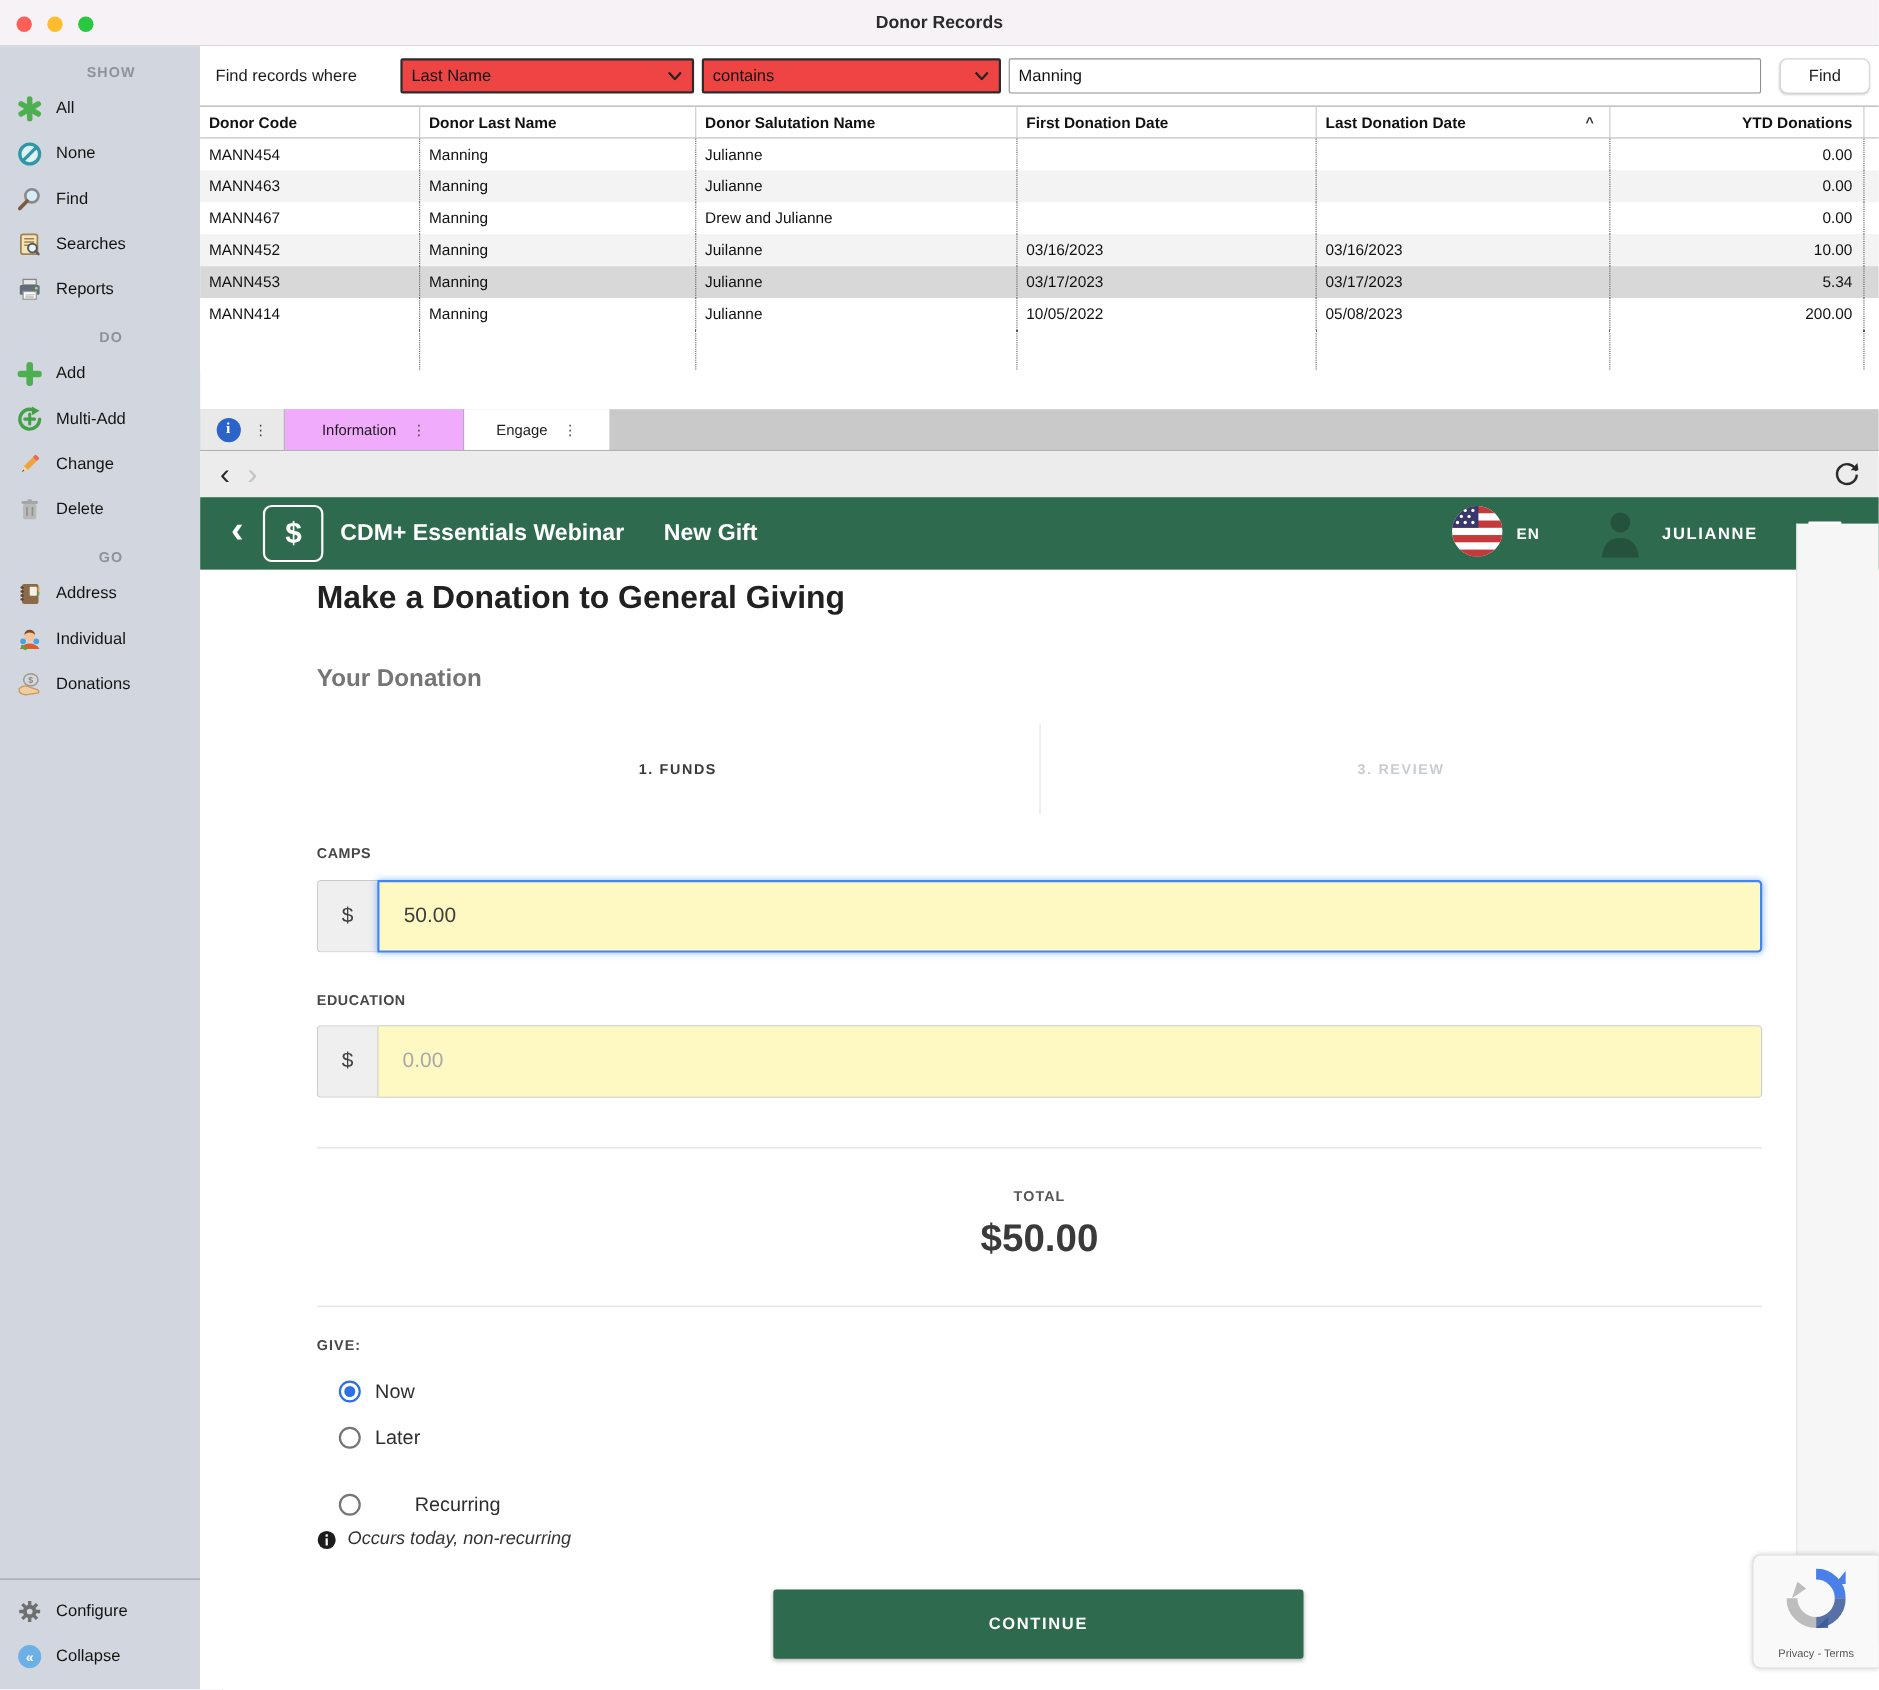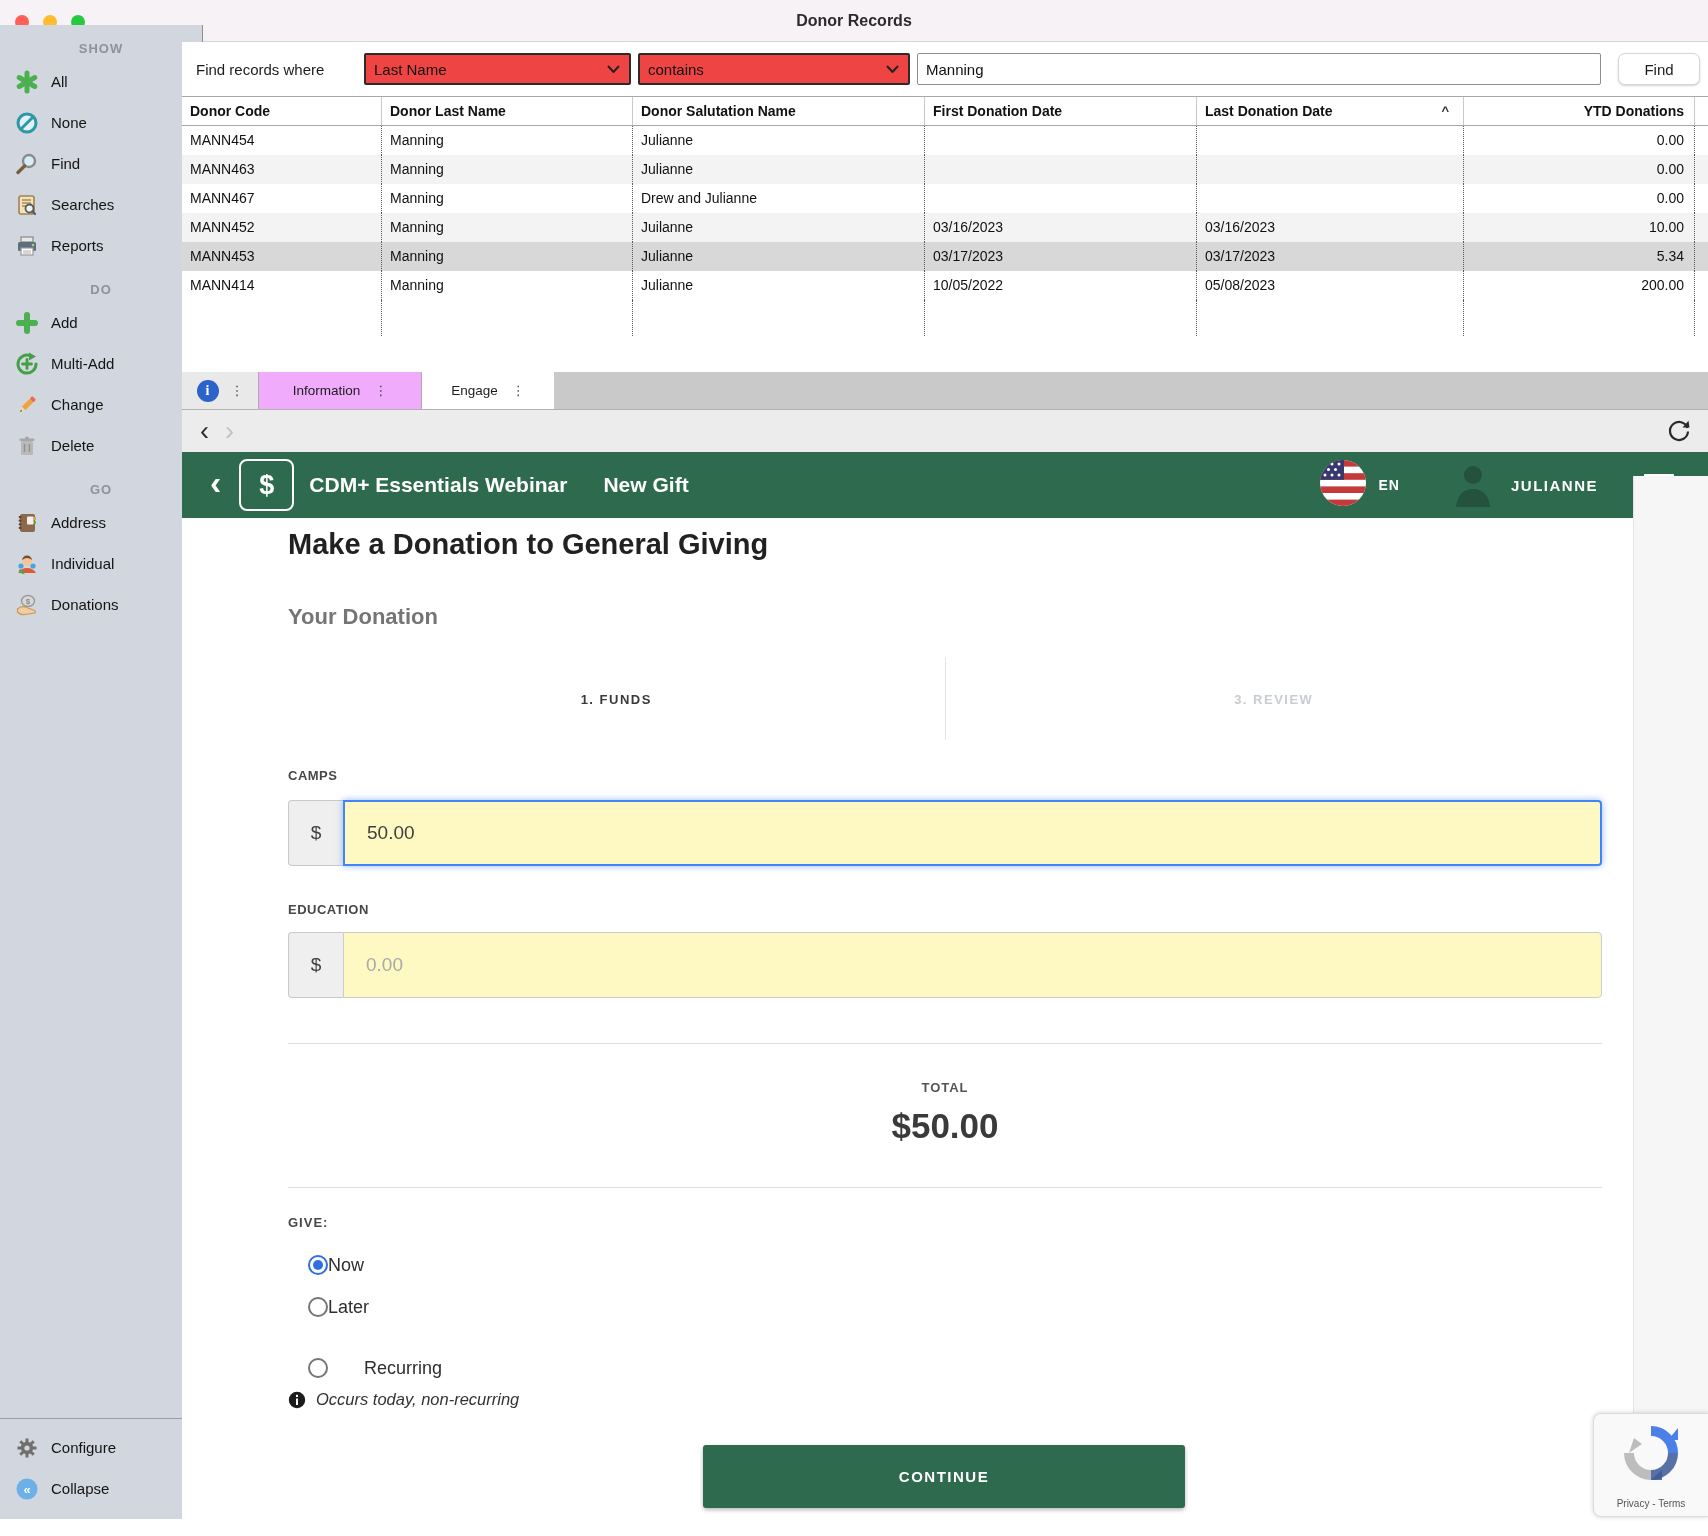--- a/index.html
+++ b/index.html
@@ -10,21 +10,21 @@
   .titlebar { position:absolute; left:0; top:0; width:1708px; height:42px;
     background:#f7f2f6; border-bottom:1px solid #d9d3d8; }
   .traffic { position:absolute; top:15px; width:14px; height:14px; border-radius:50%; }
   .tl-red { left:15px; background:#ff5f57; }
   .tl-yellow { left:43px; background:#febc2e; }
   .tl-green { left:71px; background:#28c840; }
   .win-title { position:absolute; left:0; right:0; top:0; height:42px; line-height:42px;
     text-align:center; font-weight:bold; font-size:16px; color:#2b2b2b; }
 
   
-  .sidebar { position:absolute; left:0; top:25px; width:203px; height:1494px;
+  .sidebar { position:absolute; left:0; top:42px; width:203px; height:1494px;
     background:#d2d6de; border-right:1px solid #8e8e8e; }
   .sb-head { height:24px; line-height:24px; text-align:center; font-size:13px; font-weight:bold;
     color:#8d929b; letter-spacing:1px; margin-top:12px; }
   .sb-item { height:41px; display:flex; align-items:center; padding-left:14px; cursor:default; }
   .sb-ico { width:26px; height:26px; display:flex; align-items:center; justify-content:center; flex:0 0 26px; }
   .sb-label { font-size:15px; color:#141414; margin-left:11px; }
   .sb-footer { position:absolute; left:0; bottom:0; width:100%; border-top:1px solid #9aa0a8; padding:8px 0 10px 0; }
 
   
   .main { position:absolute; left:182px; top:42px; width:1526px; height:1494px; background:#fff; }
@@ -127,21 +127,21 @@
   .total-label { position:absolute; left:106px; width:1314px; text-align:center; font-size:13px;
     font-weight:bold; letter-spacing:1px; color:#555; }
   .total-value { position:absolute; left:106px; width:1314px; text-align:center; font-size:35px;
     font-weight:bold; color:#3a3a3a; }
   .give-label { position:absolute; left:106px; font-size:13px; font-weight:bold; letter-spacing:1px; color:#474747; }
   .radio-row { position:absolute; left:126px; height:36px; display:flex; align-items:center; }
   .radio { width:20px; height:20px; border-radius:50%; border:2px solid #757575; background:#fff; position:relative; }
   .radio.checked { border-color:#2f6fe4; }
   .radio.checked::after { content:""; position:absolute; left:3px; top:3px; width:10px; height:10px;
     border-radius:50%; background:#2f6fe4; }
-  .radio-text { font-size:18px; color:#2e2e2e; }
+  .radio-text { font-size:18px; color:#2e2e2e; margin-left:13px; }
   .note-row { position:absolute; left:106px; display:flex; align-items:center; }
   .note-text { font-size:16.5px; font-style:italic; color:#333; margin-left:10px; }
   .continue-btn { position:absolute; left:521px; width:482px; height:63px; background:#2e6b4e;
     color:#fff; font-size:15px; font-weight:bold; letter-spacing:1.5px; border:none; border-radius:3px;
     box-shadow:0 2px 4px rgba(0,0,0,0.28); display:flex; align-items:center; justify-content:center; }
 
   
   .recaptcha { position:absolute; left:1593px; top:1413px; width:115px; height:104px; background:#f9f9f9;
     border:1px solid #dcdcdc; border-right:none; border-radius:8px 0 0 8px;
     box-shadow:0 0 5px rgba(0,0,0,0.18); }

